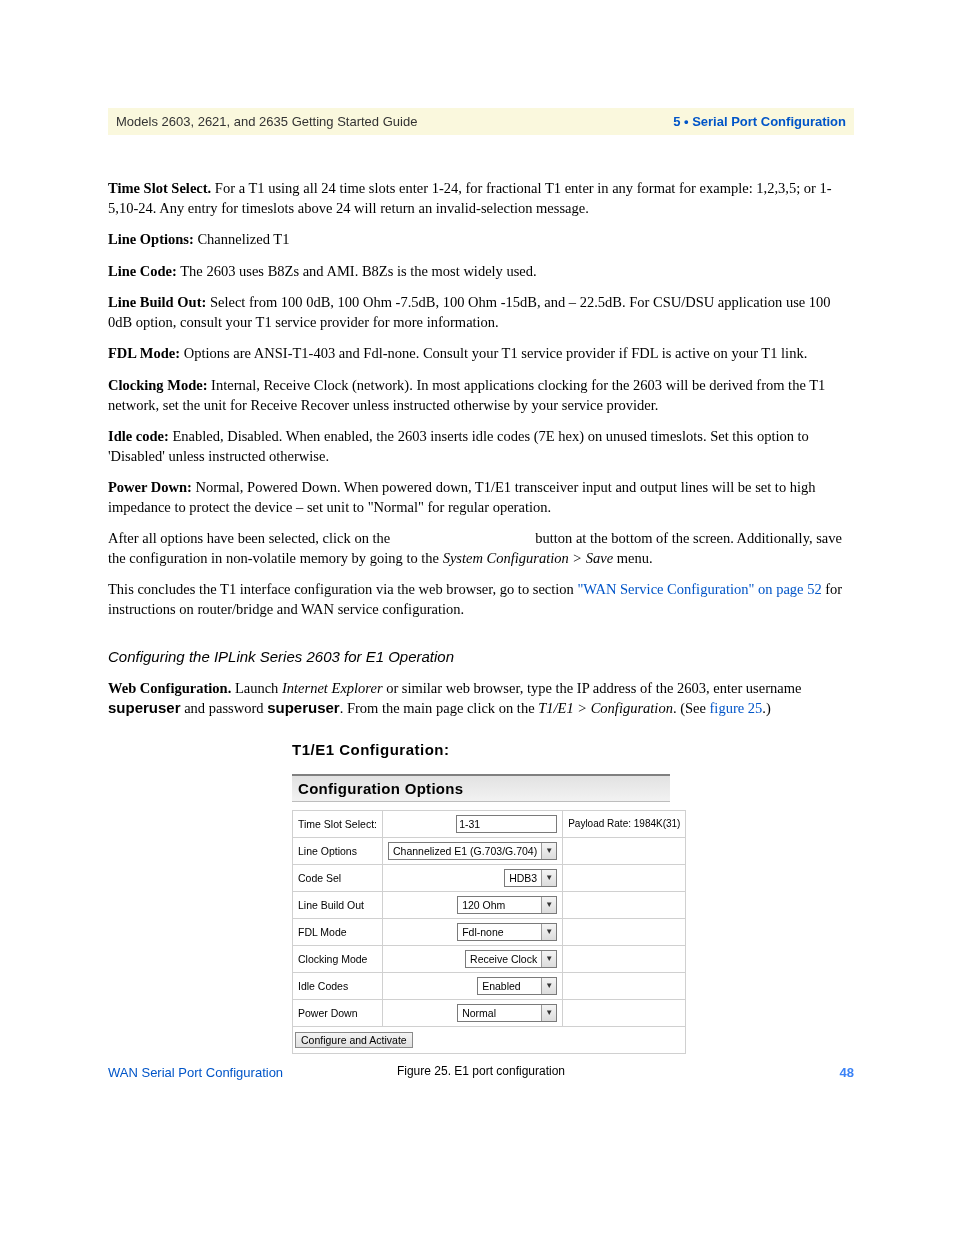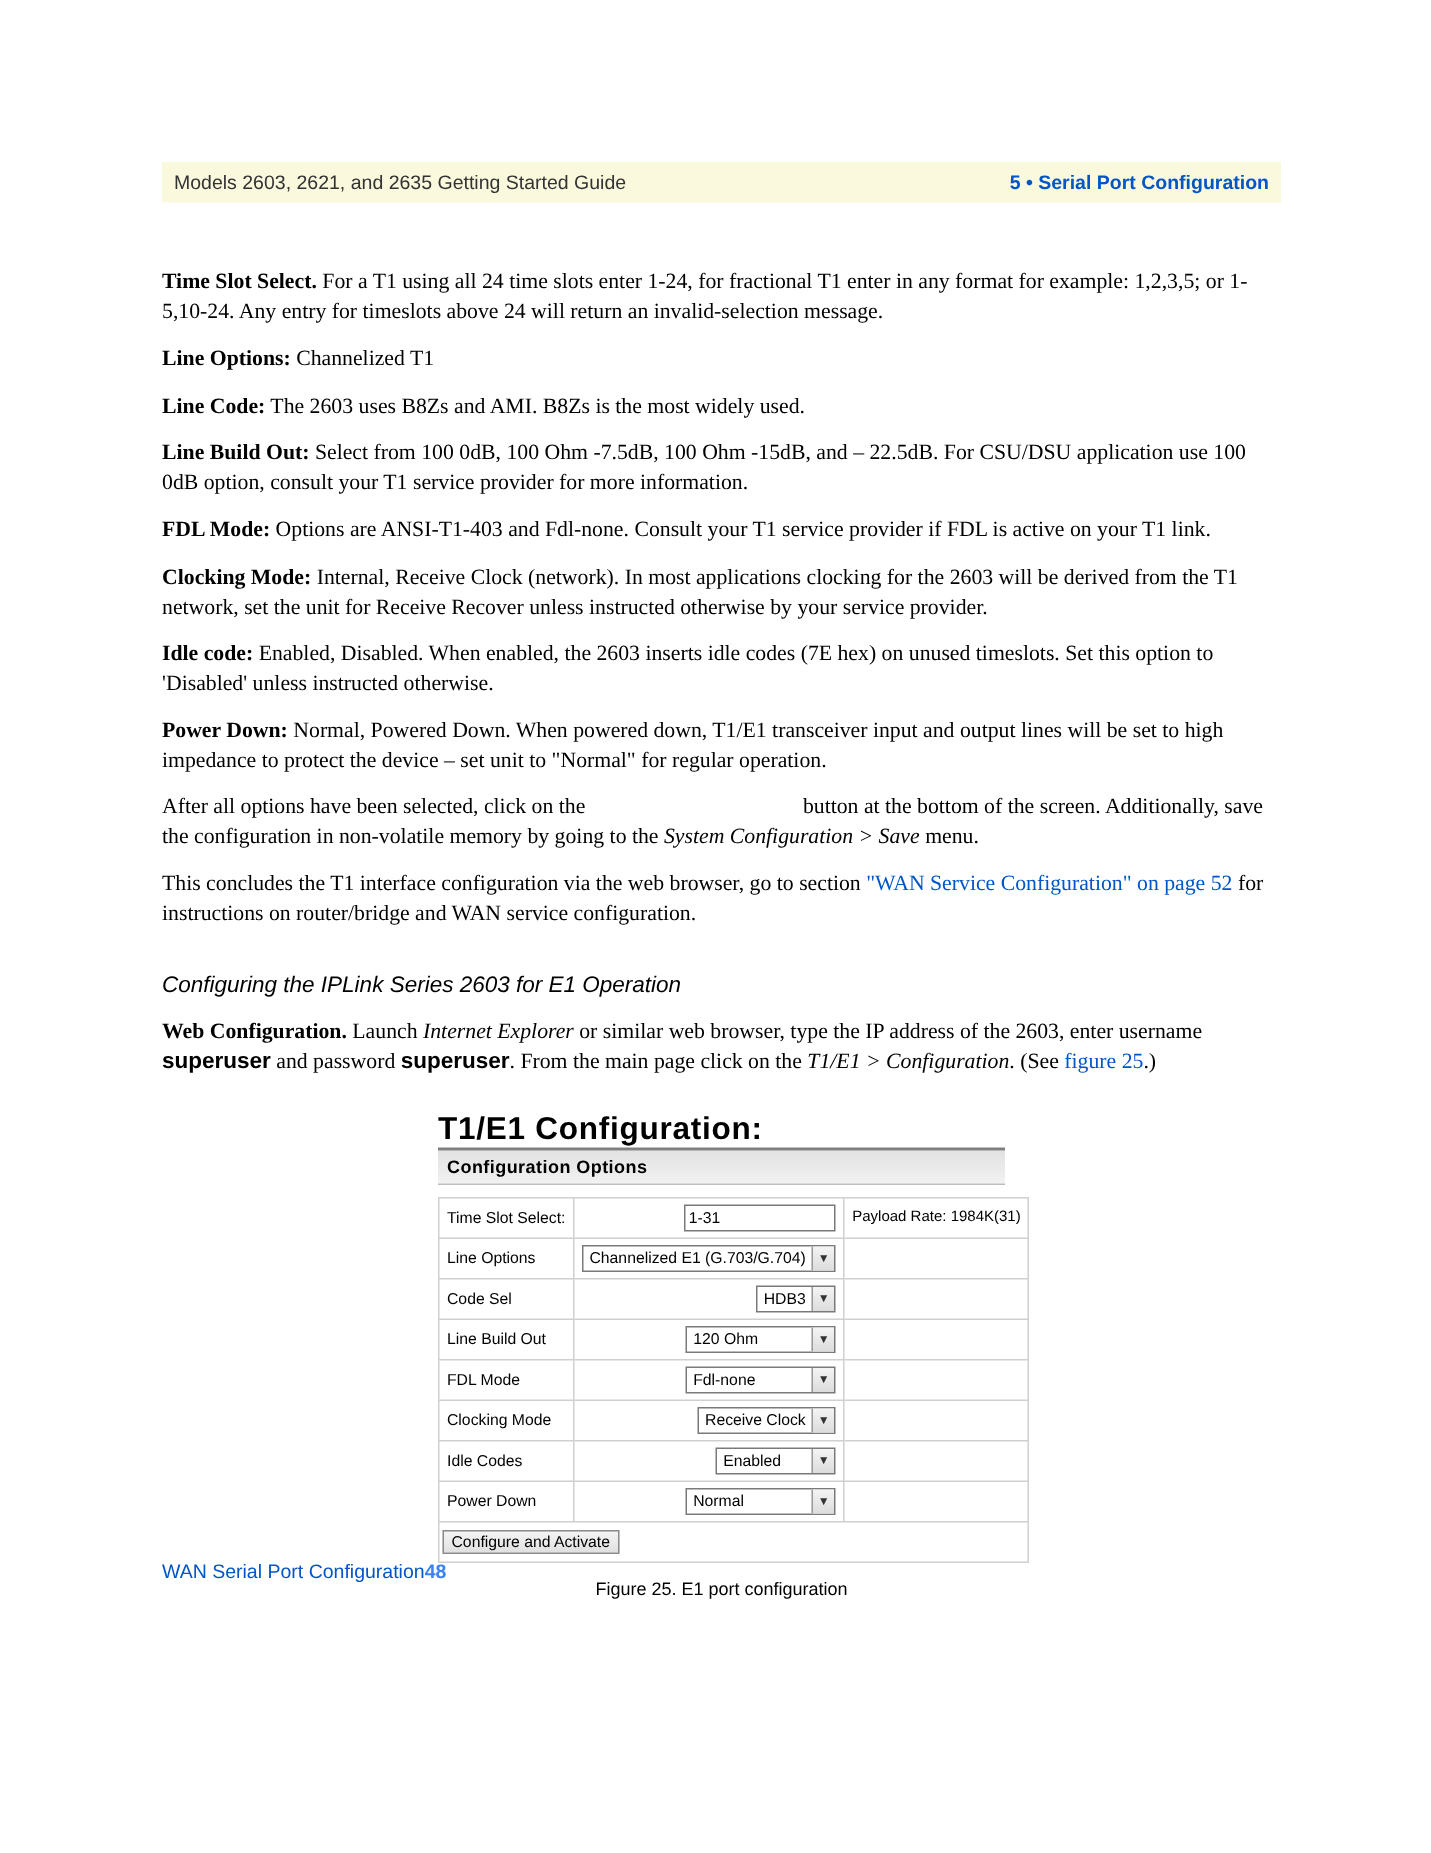--- a/index.html
+++ b/index.html
@@ -53,30 +53,30 @@
     margin-top: 22px;
   }
   .config-panel {
     display: inline-block;
     text-align: left;
     font-family: Arial, Helvetica, sans-serif;
     width: 378px;
   }
   .config-title {
     font-weight: bold;
-    font-size: 21px;
+    font-size: 15px;
     letter-spacing: 0.5px;
-    margin-bottom: 0;
+    margin-bottom: 16px;
   }
   .config-subtitle-bar {
     background: linear-gradient(to bottom, #e2e2e2, #f2f2f2);
     border-top: 2px solid #808080;
     border-bottom: 1px solid #bdbdbd;
     font-weight: bold;
-    font-size: 12px;
+    font-size: 15px;
     padding: 4px 6px;
     letter-spacing: .3px;
   }
   .config-table {
     width: 100%;
     border-collapse: collapse;
     margin-top: 8px;
     font-size: 10.5px;
   }
   .config-table td {
@@ -141,25 +141,25 @@
     padding: 1px 5px;
     cursor: pointer;
   }
   .figure-caption {
     font-family: "Segoe UI", "Helvetica Neue", Arial, sans-serif;
     font-size: 12px;
     margin-top: 10px;
   }
   .footer {
     display: flex;
-    justify-content: flex-start;
+    justify-content: space-between;
     font-family: "Segoe UI", "Helvetica Neue", Arial, sans-serif;
     font-size: 13px;
     position: absolute;
-    bottom: 51px;
+    bottom: 38px;
     left: 108px;
     right: 100px;
   }
   .footer-left { color: #0055c8; }
   .footer-right { font-weight: bold; color: #3b82f6; }
 </style>
 </head>
 <body>
 
 <div class="page">

